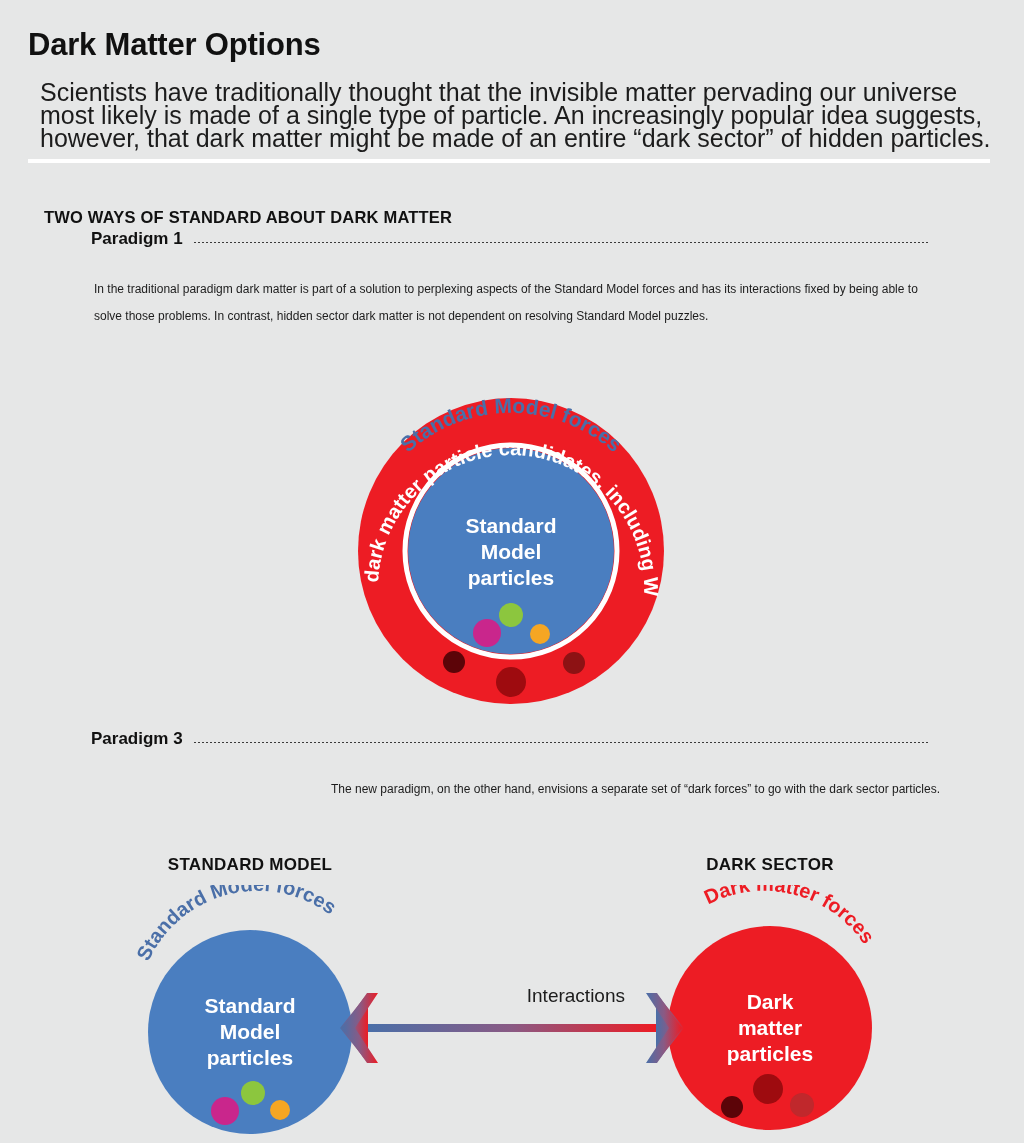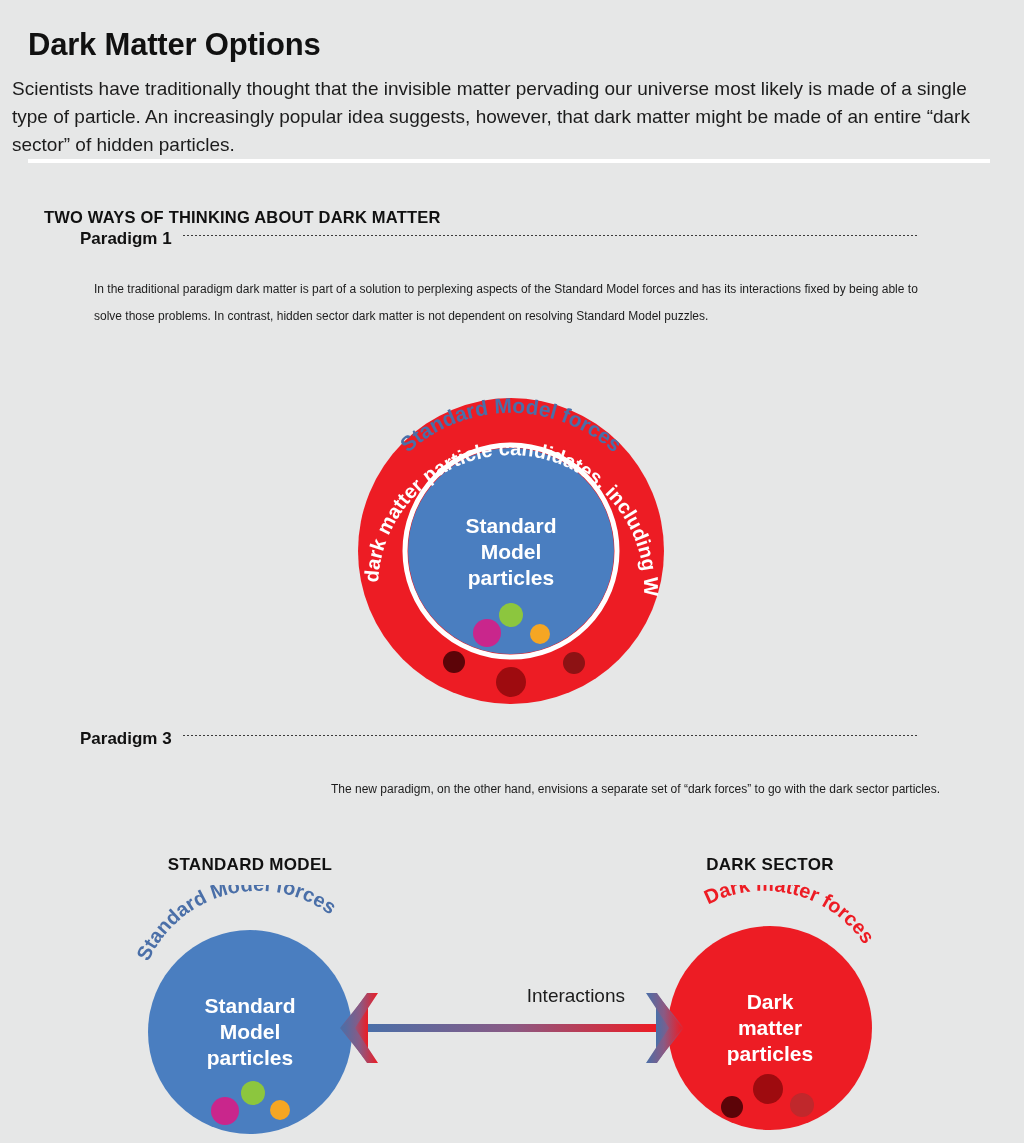--- a/index.html
+++ b/index.html
@@ -26,25 +26,25 @@
     position: absolute;
     left: 28px;
     top: 6px;
     font-size: 31px;
     font-weight: bold;
     letter-spacing: -0.2px;
     color: #111111;
   }
   .deck {
     position: absolute;
-    left: 12px;
+    left: 40px;
     top: 56px;
     width: 962px;
-    font-size: 19px;
-    line-height: 28px;
+    font-size: 25px;
+    line-height: 23px;
     color: #1c1c1c;
   }
   .rule-white {
     position: absolute;
     left: 28px;
     top: 159px;
     width: 962px;
     height: 4px;
     background: #ffffff;
   }
@@ -56,23 +56,24 @@
     top: 194px;
     font-size: 16.5px;
     font-weight: bold;
     letter-spacing: 0.2px;
     color: #111111;
   }
 
   
   .para-label-row {
     position: absolute;
-    left: 80px;
+    left: 91px;
     width: 838px;
     display: flex;
+    align-items: center;
     gap: 10px;
   }
   .para-label {
     font-size: 17px;
     font-weight: bold;
     color: #111111;
     white-space: nowrap;
   }
   .dotline {
     flex: 1 1 auto;
@@ -153,21 +154,21 @@
 <body>
 
 <div class="page">
 
   <h1 class="title">Dark Matter Options</h1>
 
   <p class="deck">Scientists have traditionally thought that the invisible matter pervading our universe most likely is made of a single type of particle. An increasingly popular idea suggests, however, that dark matter might be made of an entire “dark sector” of hidden particles.</p>
 
   <div class="rule-white"></div>
 
-  <h2 class="section-head">TWO WAYS OF THINKING ABOUT DARK MATTER</h2>
+  <h2 class="section-head">TWO WAYS OF STANDARD ABOUT DARK MATTER</h2>
 
   <div class="para-label-row" id="p1-label-row">
     <span class="para-label">Paradigm 1</span>
     <span class="dotline"></span>
   </div>
   <p class="para-body" id="p1-body">In the traditional paradigm dark matter is part of a solution to perplexing aspects of the Standard Model forces and has its interactions fixed by being able to solve those problems. In contrast, hidden sector dark matter is not dependent on resolving Standard Model puzzles.</p>
 
   <div class="diagram1">
     <svg class="d1-svg" width="350" height="345" viewBox="0 0 350 345" xmlns="http://www.w3.org/2000/svg">
       <defs>

